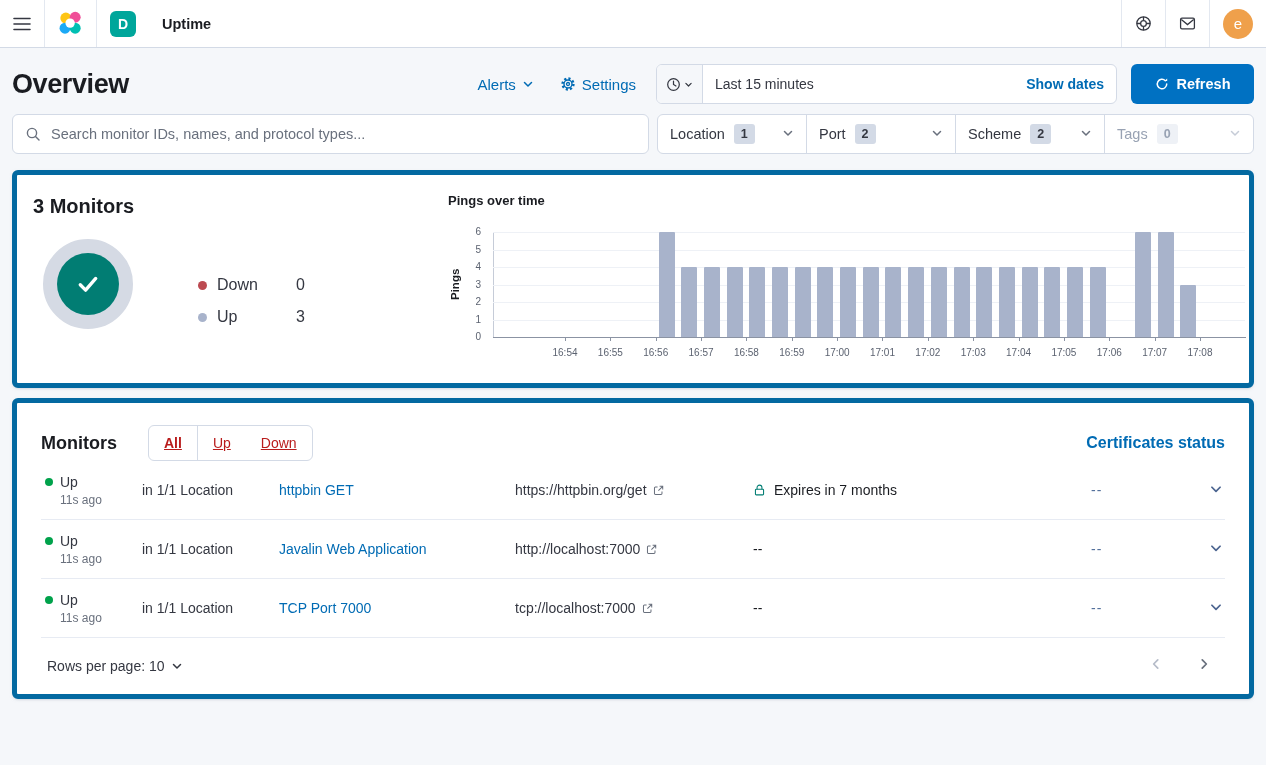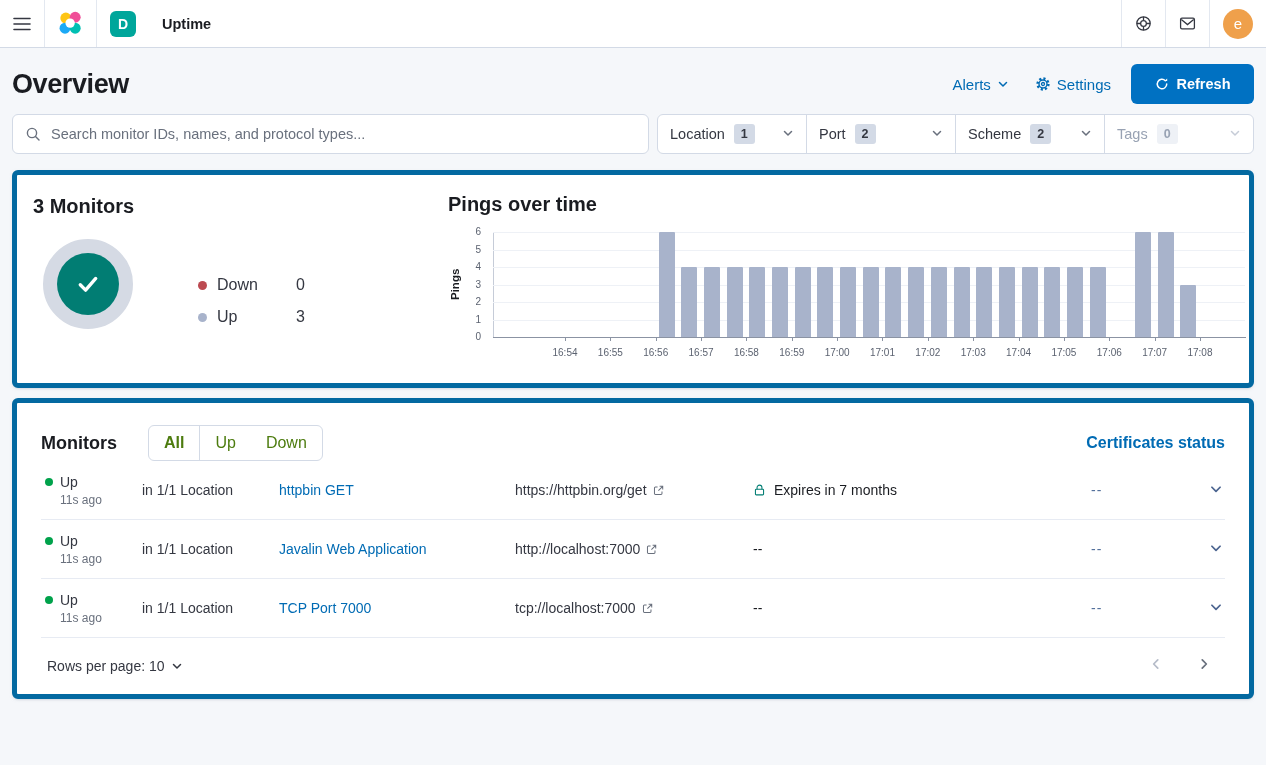--- a/index.html
+++ b/index.html
@@ -74,21 +74,21 @@
     border: 17px solid #d5dae4; border-radius: 50%; }
   .donut-core { position: absolute; left: 50%; top: 50%; transform: translate(-50%,-50%);
     width: 62px; height: 62px; border-radius: 50%; background: #017d73;
     display: flex; align-items: center; justify-content: center; }
   .legend { position: absolute; left: 181px; top: 97px; }
   .legitem { display: flex; align-items: center; height: 26px; margin-bottom: 6px; font-size: 16px; }
   .ldot { width: 9px; height: 9px; border-radius: 50%; margin-right: 10px; }
   .llabel { width: 79px; }
 
   .chart-title { position: absolute; left: 431px; top: 18px; margin: 0;
-    font-size: 20px; font-weight: 700; color: #1a1c21; }
+    font-size: 13px; font-weight: 700; color: #1a1c21; }
   .ylab { position: absolute; left: 430px; top: 57px; height: 105px; width: 15px;
     display: flex; align-items: center; justify-content: center;
     writing-mode: vertical-rl; transform: rotate(180deg);
     font-size: 11.5px; font-weight: 700; color: #1a1c21; }
   #chart-plot { position: absolute; left: 476px; top: 57px; width: 752px; height: 105px; }
   #chart-plot .grid { position: absolute; left: 0; width: 100%; height: 1px; background: #eef1f6; }
   #chart-plot .bar { position: absolute; bottom: 0; width: 16px; border-radius: 1px 1px 0 0; }
   .axis-y { position: absolute; left: 476px; top: 57px; width: 1px; height: 105px; background: #c6ccd8; }
   .axis-x { position: absolute; left: 476px; top: 162px; width: 753px; height: 1px; background: #8b93a3; }
   #y-ticks { position: absolute; left: 440px; top: 57px; width: 32px; height: 105px; }
@@ -96,22 +96,22 @@
   #x-labels { position: absolute; left: 476px; top: 172px; width: 752px; height: 14px; }
   #x-labels span { position: absolute; width: 48px; text-align: center; font-size: 10px; color: #5b6270; }
   .xtick { position: absolute; top: 162px; width: 1px; height: 4px; background: #8b93a3; }
 
   
   .panel-monitors { margin-top: 10px; padding: 22px 24px 18px; }
   .mon-head { display: flex; align-items: center; }
   .mon-head h2 { margin: 0; font-size: 18px; font-weight: 700; color: #1a1c21; }
   .tabs { display: flex; margin-left: 31px; height: 36px; border: 1px solid #d3dae6;
     border-radius: 6px; overflow: hidden; align-items: stretch; }
-  .tab { padding: 0 15px; background: none; border: none; font-size: 16px; color: #4d7c0f;
-    display: flex; align-items: center; }
+  .tab { padding: 0 15px; background: none; border: none; font-size: 14px; color: #b91c1c;
+    display: flex; align-items: center; text-decoration: underline; }
   .tab.active { font-weight: 700; border-right: 1px solid #d3dae6; }
   .cert-link { margin-left: auto; color: #006bb4; font-size: 16px; font-weight: 600; text-decoration: none; }
 
   .thead { display: grid; grid-template-columns: 238px 236px 238px 295px 1fr;
     align-items: center; height: 38px; margin-top: 14px; border-bottom: 1px solid #d3dae6;
     font-size: 12.5px; font-weight: 700; color: #1a1c21; }
   .mon-row { display: grid; grid-template-columns: 101px 137px 236px 238px 295px 150px 1fr;
     align-items: center; height: 59px; border-bottom: 1px solid #e7ebf3; font-size: 14px; }
   .status-line { display: flex; align-items: center; gap: 7px; padding-left: 4px; }
   .updot { width: 8px; height: 8px; border-radius: 50%; }
@@ -185,20 +185,33 @@
           </svg>
       </button>
       <button class="linkbtn">
         <svg width="16" height="16" viewBox="0 0 16 16">
           <circle cx="8" cy="8" r="5.4" fill="none" stroke="currentColor" stroke-width="2.5" stroke-dasharray="2.1 2.1"></circle>
           <circle cx="8" cy="8" r="4" fill="none" stroke="currentColor" stroke-width="1.4"></circle>
           <circle cx="8" cy="8" r="1.5" fill="none" stroke="currentColor" stroke-width="1.3"></circle>
         </svg>
         <span>Settings</span>
       </button>
+      <div class="datepicker">
+        <button class="quick">
+          <svg width="15" height="15" viewBox="0 0 16 16">
+            <circle cx="8" cy="8" r="6.2" fill="none" stroke="#343741" stroke-width="1.3"></circle>
+            <path d="M8 4.4V8l2.6 1.6" fill="none" stroke="#343741" stroke-width="1.3" stroke-linecap="round"></path>
+          </svg>
+          <svg width="9" height="9" viewBox="0 0 12 12">
+              <path d="M2.5 4.5L6 8l3.5-3.5" fill="none" stroke="#343741" stroke-width="1.6" stroke-linecap="round" stroke-linejoin="round"></path>
+            </svg>
+        </button>
+        <div class="dateval">Last 15 minutes</div>
+        <button class="showdates">Show dates</button>
+      </div>
       <button class="refreshbtn" style="background: rgb(0, 113, 194);">
         <svg width="14" height="14" viewBox="0 0 16 16">
           <path d="M13.4 8A5.4 5.4 0 1 1 11.8 4.2" fill="none" stroke="#fff" stroke-width="1.7" stroke-linecap="round"></path>
           <path d="M13.9 1.6v3h-3z" fill="#fff"></path>
         </svg>
         <span>Refresh</span>
       </button>
     </div>
   </div>
 

